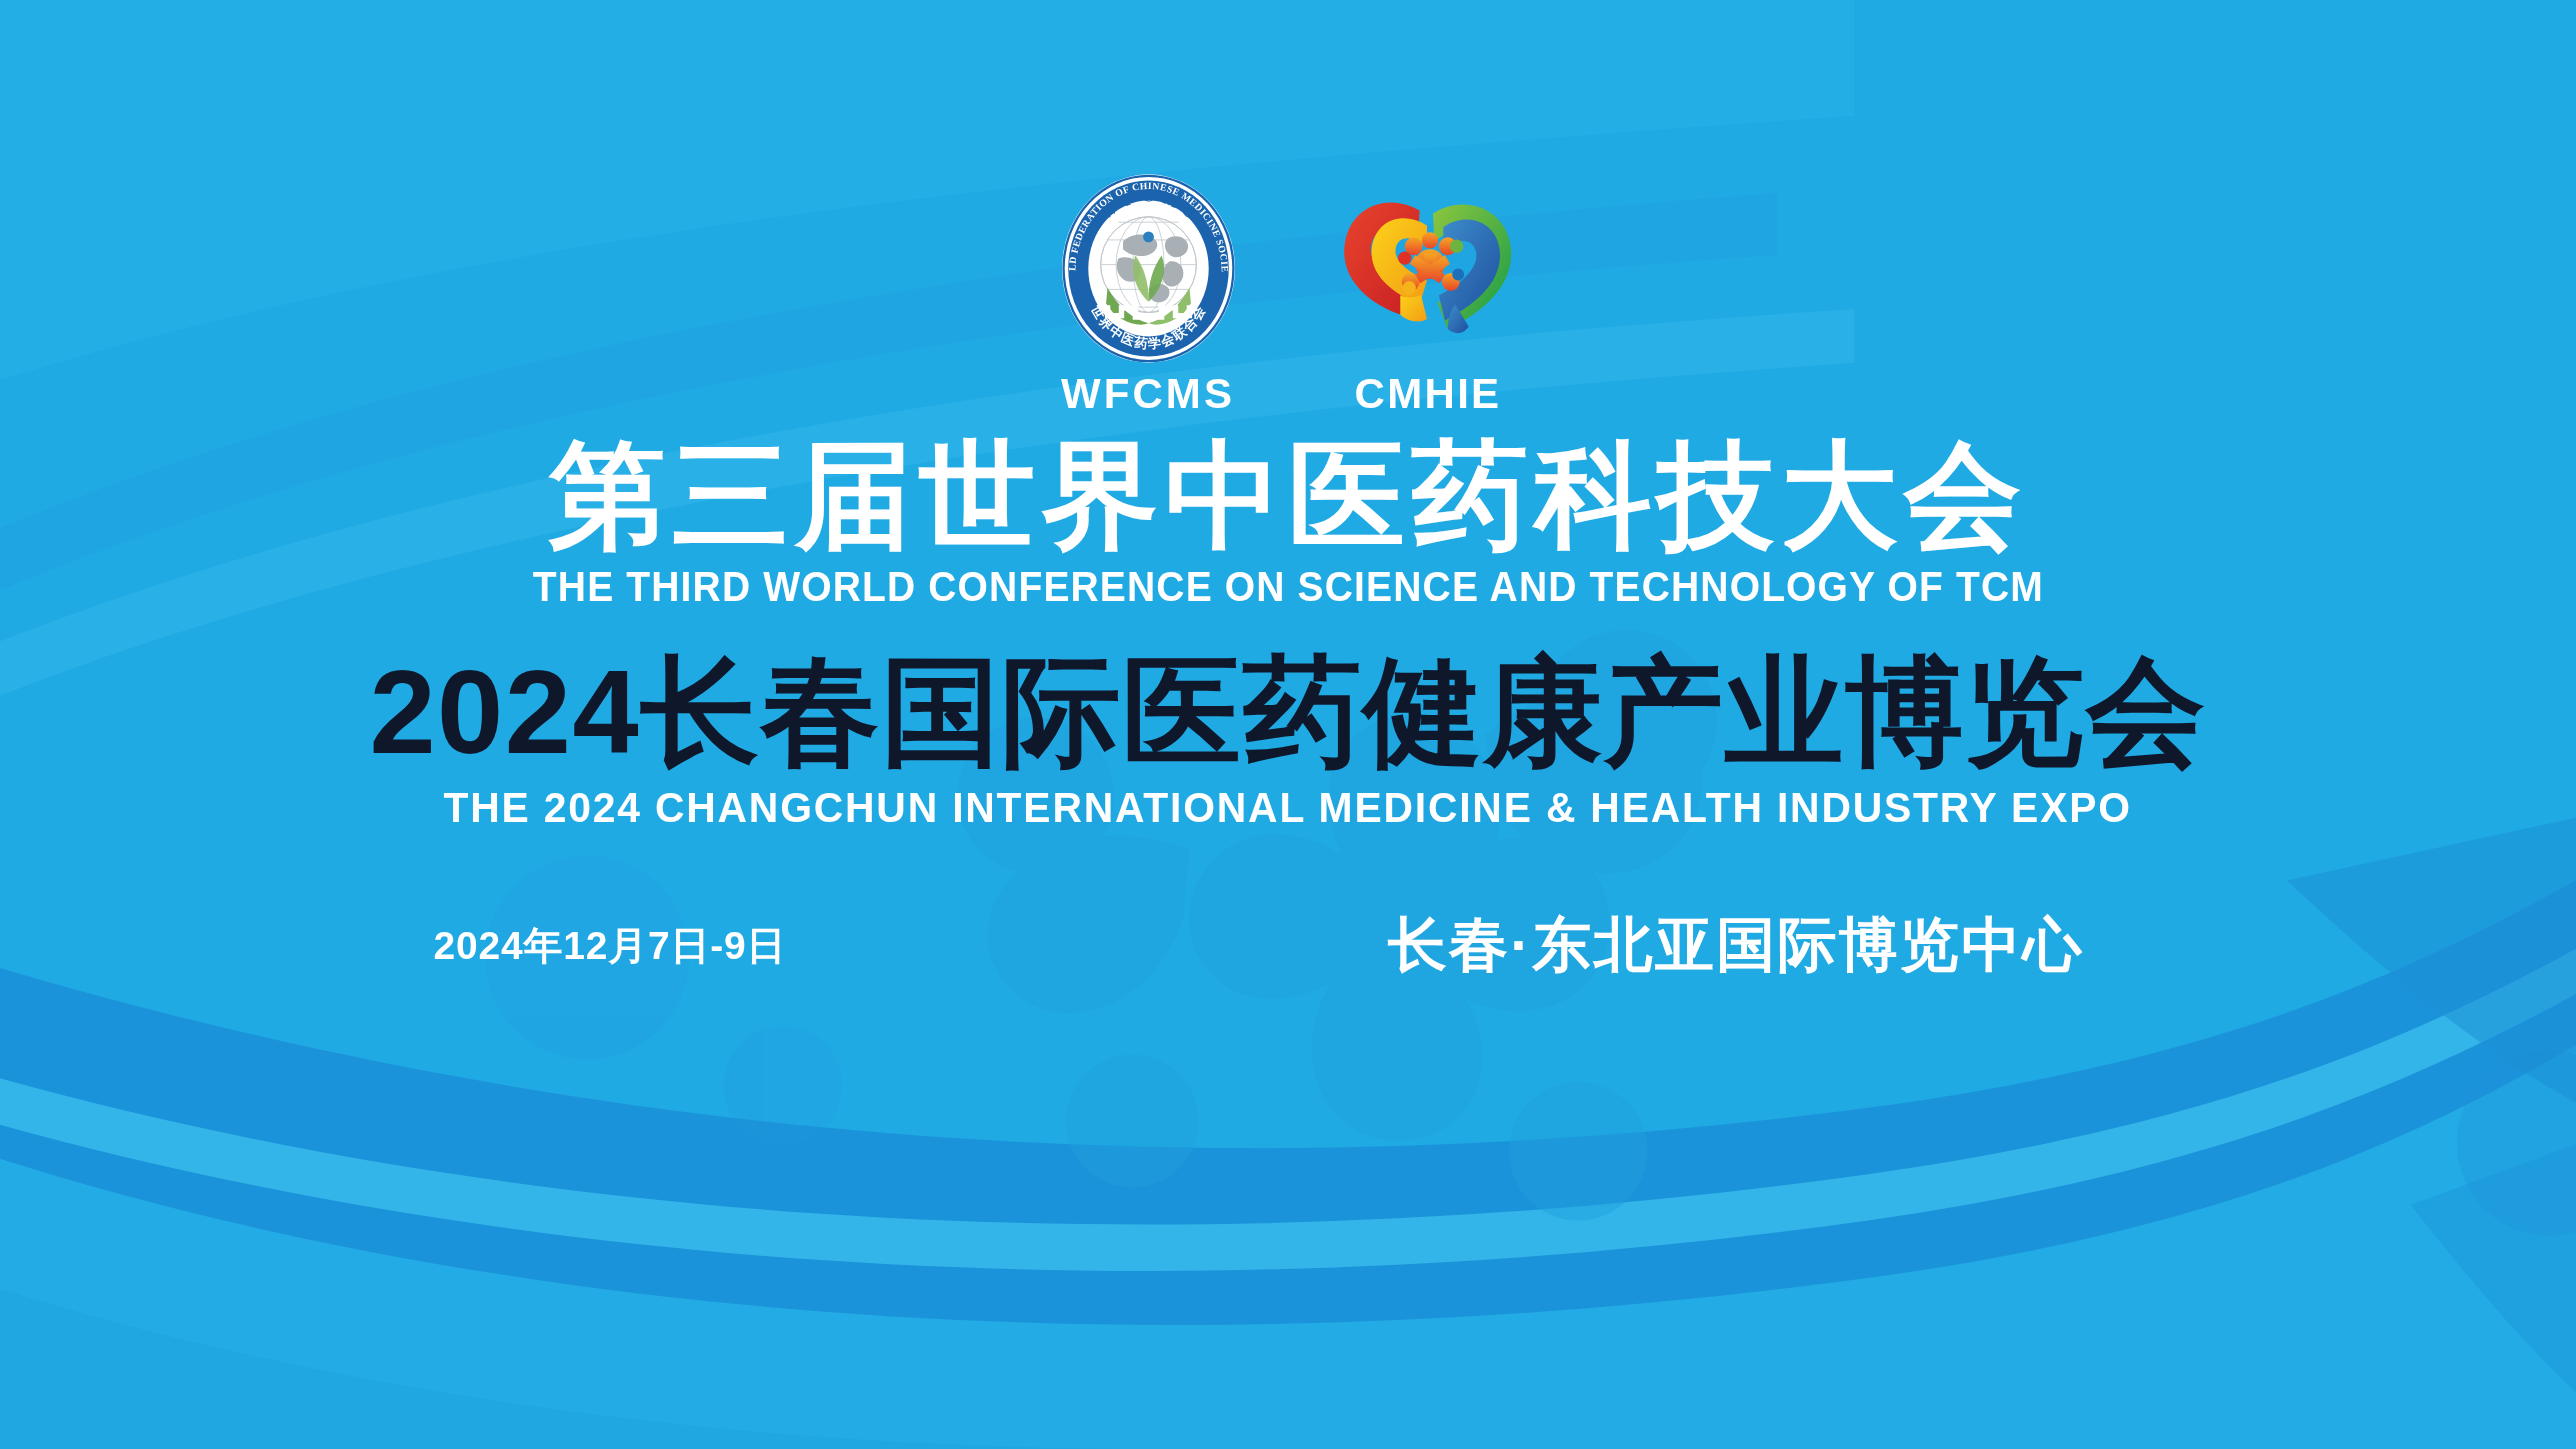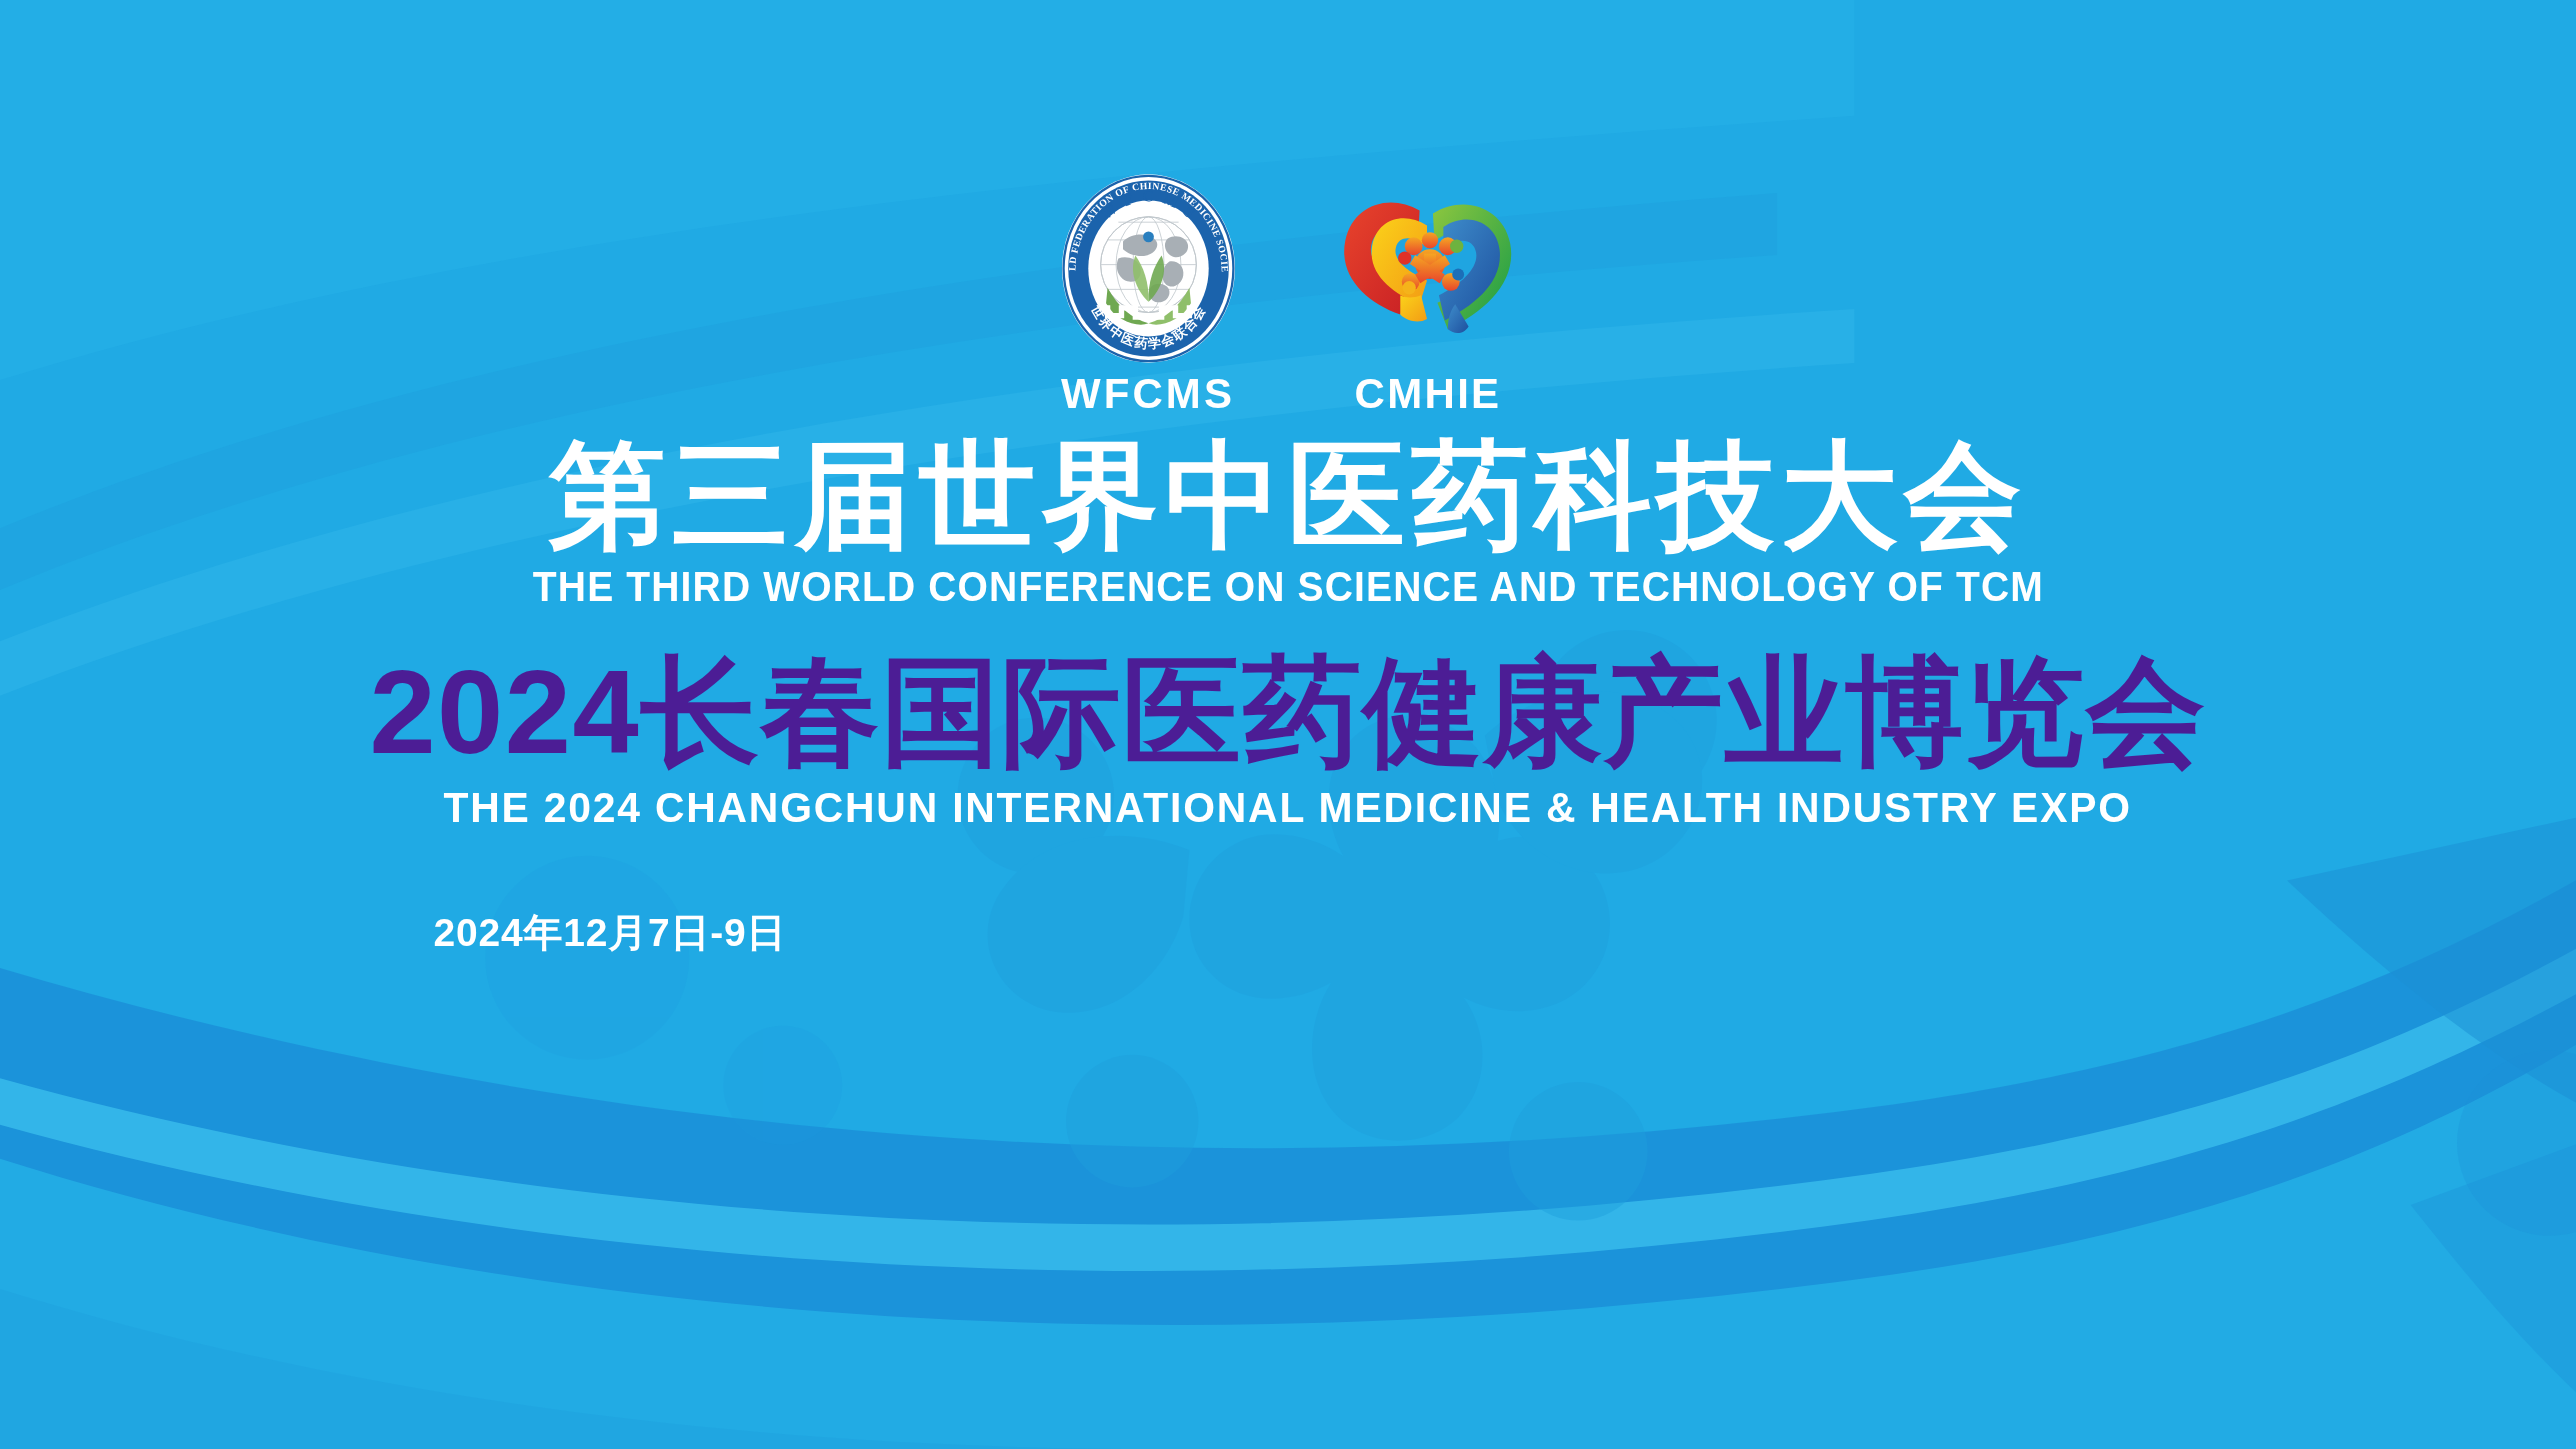--- a/index.html
+++ b/index.html
@@ -56,21 +56,21 @@
     color:#ffffff;
     font-weight:700;
     font-size:42px;
     letter-spacing:1.2px;
     margin-top:6.2px;
     text-align:center;
     white-space:nowrap;
     transform:scaleX(0.93);
   }
   .cn-title-2 {
-    color:#4c1d95;
+    color:#0f172a;
     font-weight:700;
     font-size:119px;
     line-height:1.04;
     letter-spacing:1.5px;
     margin-top:39px;
     text-align:center;
     white-space:nowrap;
   }
   .en-title-2 {
     color:#ffffff;
@@ -305,17 +305,18 @@
     </div>
 
     <div class="cn-title-1">第三届世界中医药科技大会</div>
     <div class="en-title-1">THE THIRD WORLD CONFERENCE ON SCIENCE AND TECHNOLOGY OF TCM</div>
 
     <div class="cn-title-2">2024长春国际医药健康产业博览会</div>
     <div class="en-title-2">THE 2024 CHANGCHUN INTERNATIONAL MEDICINE &amp; HEALTH INDUSTRY EXPO</div>
 
     <div class="info-row">
       <div class="info-date">2024年12月7日-9日</div>
+      <div class="info-venue">长春·东北亚国际博览中心</div>
     </div>
 
   </div>
 </div>
 
 
 </body></html>

